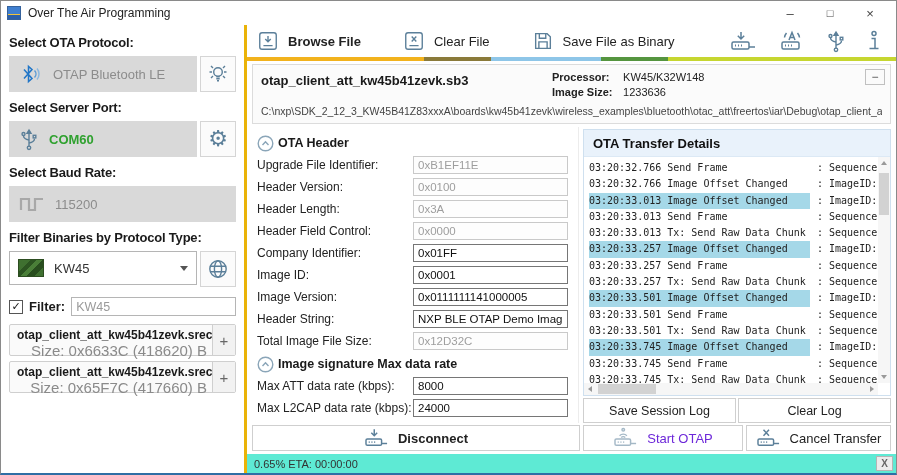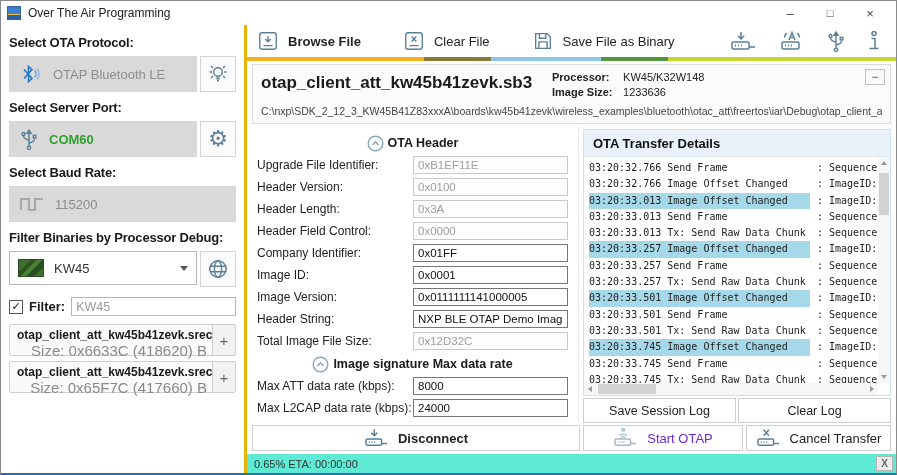--- a/index.html
+++ b/index.html
@@ -59,35 +59,35 @@
   .tb-btn { display:flex; align-items:center; gap:9px; font-size:13px; color:#222; }
   .tb-btn.bold { font-weight:bold; }
   .tb-right { margin-left:auto; display:flex; align-items:center; gap:20px; padding-right:4px; }
   .brand-line { height:4px; flex:none; display:flex; }
   .brand-line div { height:100%; }
 
   
   .file-panel { flex:none; margin:3px 5px; border:1px solid #dcdcdc; background:#fbfbfb; padding:4px 8px 4px 8px;
                 position:relative; height:60px; }
   .fp-top { display:flex; }
-  .fp-name { font-size:17px; font-weight:bold; color:#1a1a1a; flex:1; padding-top:4px; }
+  .fp-name { font-size:13px; font-weight:bold; color:#1a1a1a; flex:1; padding-top:4px; }
   .fp-meta { width:330px; flex:none; font-size:11px; color:#222; padding-top:2px; }
   .fp-meta .mrow { margin-bottom:3px; white-space:nowrap; }
   .fp-meta .mlbl { font-weight:bold; display:inline-block; min-width:68px; }
   .collapse-btn { position:absolute; top:4px; right:5px; width:20px; height:16px; border:1px solid #c0c0c0;
                   background:#fafafa; display:flex; align-items:center; justify-content:center;
                   font-size:12px; color:#555; line-height:1; }
   .fp-path { font-size:10.5px; color:#444; margin-top:4px; white-space:nowrap; overflow:hidden; }
 
   
   .content { flex:1; display:flex; min-height:0; }
   .col-left { width:332px; flex:none; padding:2px 10px 0 10px; border-right:1px solid #ececec; }
   .col-right { flex:1; display:flex; flex-direction:column; min-width:0; padding:2px 5px 0 4px; }
 
-  .section-hd { display:flex; align-items:center; gap:4px; margin:4px 0 3px 0; height:20px;justify-content:center; }
+  .section-hd { display:flex; align-items:center; gap:4px; margin:4px 0 3px 0; height:20px; }
   .section-title { font-weight:bold; font-size:12.5px; color:#1a1a1a; }
   .field-row { display:flex; align-items:center; margin:0 0 4px 0; height:18px; }
   .field-lbl { flex:1; font-size:12px; color:#222; white-space:nowrap; }
   .field-input { width:155px; flex:none; height:18px; border:1px solid #767676; background:#fff;
                  font-family:"Liberation Sans",sans-serif; font-size:11.5px; color:#111; padding:0 4px; }
   .field-input.dis { border-color:#c9c9c9; color:#9e9e9e; background:#fdfdfd; }
 
   
   .transfer-panel { flex:1; border:1px solid #cfe0ef; background:#fff; display:flex; flex-direction:column; min-height:0; }
   .transfer-title { flex:none; background:#e9f2fb; padding:6px 9px 5px 9px; font-size:13px; font-weight:bold;
@@ -199,21 +199,21 @@
         <div class="side-btn">
           <span>
             <svg class="ic" width="26" height="20" viewBox="0 0 26 20" fill="none" stroke="#a8a8a8" stroke-width="2.2">
               <path d="M2 16 V5 H10 V16 H16 V5 H24"></path>
             </svg>
           </span>
           <span class="btn-txt">115200</span>
         </div>
       </div>
 
-      <div class="side-label">Filter Binaries by Processor Debug:</div>
+      <div class="side-label">Filter Binaries by Protocol Type:</div>
       <div class="side-row">
         <div class="dropdown">
           <div class="pcb"></div>
           <span class="btn-txt">KW45</span>
           <div class="caret"></div>
         </div>
         <div class="sq-btn">
           <span>
             <svg class="ic" width="24" height="24" viewBox="0 0 24 24" fill="none" stroke="#5b7f99" stroke-width="1.4">
               <circle cx="12" cy="12" r="8.2"></circle>

